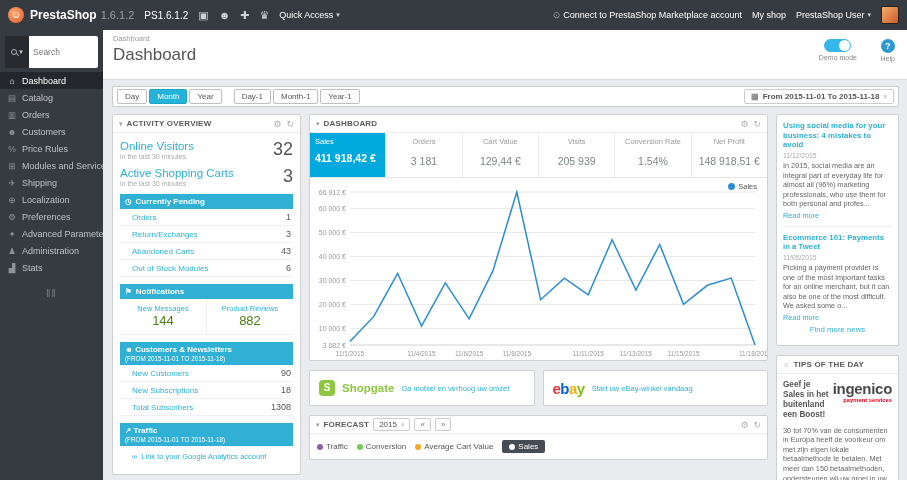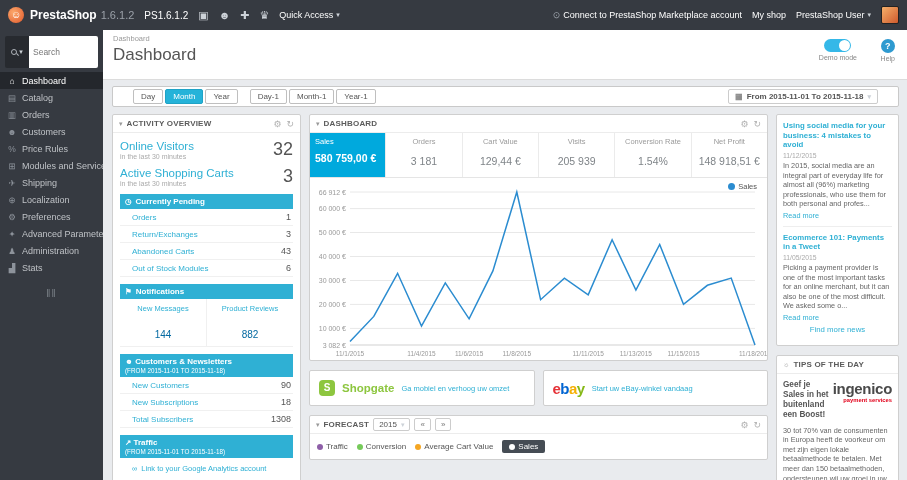--- a/index.html
+++ b/index.html
@@ -47,21 +47,21 @@
   .demo-wrap { position:absolute; right:50px; top:9px; text-align:center; cursor:pointer; }
   .toggle { width:27px; height:13px; background:#35b8e8; border-radius:7px; position:relative; margin:0 auto; }
   .toggle::after { content:""; position:absolute; right:1px; top:1px; width:11px; height:11px; background:#fff; border-radius:50%; }
   .tiny-label { font-size:7px; color:#888; margin-top:2px; }
   .help-wrap { position:absolute; right:12px; top:9px; text-align:center; cursor:pointer; }
   .help-circle { width:14px; height:14px; border-radius:50%; background:#2e9ad0; color:#fff; font-size:9px; line-height:14px;
                  margin:0 auto; font-weight:bold; }
 
   
   .toolbar { position:absolute; left:112px; top:86px; width:787px; height:21px; background:#fff; border:1px solid #c9c9c9;
-             border-radius:2px; display:flex; align-items:center; padding:0 20px; justify-content:space-between; }
+             border-radius:2px; display:flex; align-items:center; padding:0 4px; justify-content:space-between; }
   .range-group { display:flex; gap:2px; align-items:center; }
   .range-btn { font-size:8px; padding:2px 7px; border:1px solid #bfbfbf; background:#fff; color:#555; border-radius:2px; cursor:pointer; }
   .range-btn.active { background:#25b3d9; border-color:#1fa3c6; color:#fff; }
   .gap { width:8px; }
   .date-box { display:flex; align-items:center; gap:4px; border:1px solid #ccc; border-radius:2px; padding:2px 6px;
               font-size:8px; font-weight:bold; color:#555; cursor:pointer; background:#fff; }
   .cal-ic { color:#888; font-size:8px; }
 
   
   .col-left  { position:absolute; left:112px; top:114px; width:189px; }
@@ -85,21 +85,21 @@
   .cyan-bar.two { display:block; }
   .cyan-sub { font-weight:normal; font-size:6.3px; display:block; margin-top:1px; }
   .bar-ic { font-size:7.5px; }
   .mini-row { display:flex; justify-content:space-between; align-items:center; padding:3px 2px 3px 12px; border-bottom:1px solid #f0f0f0; }
   .mini-row .lbl { color:#2fb0d4; font-size:8px; cursor:pointer; }
   .mini-row .val { color:#555; font-size:9px; }
   .notif-grid { display:flex; border-bottom:1px solid #f0f0f0; }
   .notif-cell { flex:1; text-align:center; padding:5px 2px 6px; cursor:pointer; }
   .notif-cell + .notif-cell { border-left:1px solid #f0f0f0; }
   .notif-lbl { color:#2fb0d4; font-size:7.5px; }
-  .notif-val { font-size:10px; color:#0369a1; font-weight:300; margin-top:16px; }
+  .notif-val { font-size:13px; color:#4d7c0f; font-weight:300; margin-top:0; }
   .ga-link { color:#2fb0d4; font-size:7.5px; padding:6px 2px 6px 12px; display:flex; gap:4px; align-items:center; cursor:pointer; }
 
   
   .kpi-row { display:flex; border-bottom:1px solid #e5e5e5; }
   .kpi { flex:1; padding:4px 5px; border-right:1px solid #ebebeb; min-height:44px; cursor:pointer; }
   .kpi:last-child { border-right:0; }
   .k-lbl { font-size:7.5px; color:#9b9b9b; text-align:center; }
   .k-val { font-size:10.5px; color:#7f8488; text-align:center; margin-top:9px; white-space:nowrap; }
   .kpi.sales { background:#00a9dd; }
   .kpi.sales .k-lbl { color:#fff; text-align:left; }
@@ -361,21 +361,21 @@
       <span class="ph-ic">▾</span>
       <span class="ph-title">DASHBOARD</span>
       <span class="ph-actions">
         <span>⚙</span>
         <span>↻</span>
       </span>
     </div>
     <div class="kpi-row">
       <div class="kpi sales">
         <div class="k-lbl">Sales</div>
-        <div class="k-val">580 759,00 €</div>
+        <div class="k-val">411 918,42 €</div>
       </div>
       <div class="kpi">
         <div class="k-lbl">Orders</div>
         <div class="k-val">3 181</div>
       </div>
       <div class="kpi">
         <div class="k-lbl">Cart Value</div>
         <div class="k-val">129,44 €</div>
       </div>
       <div class="kpi">

